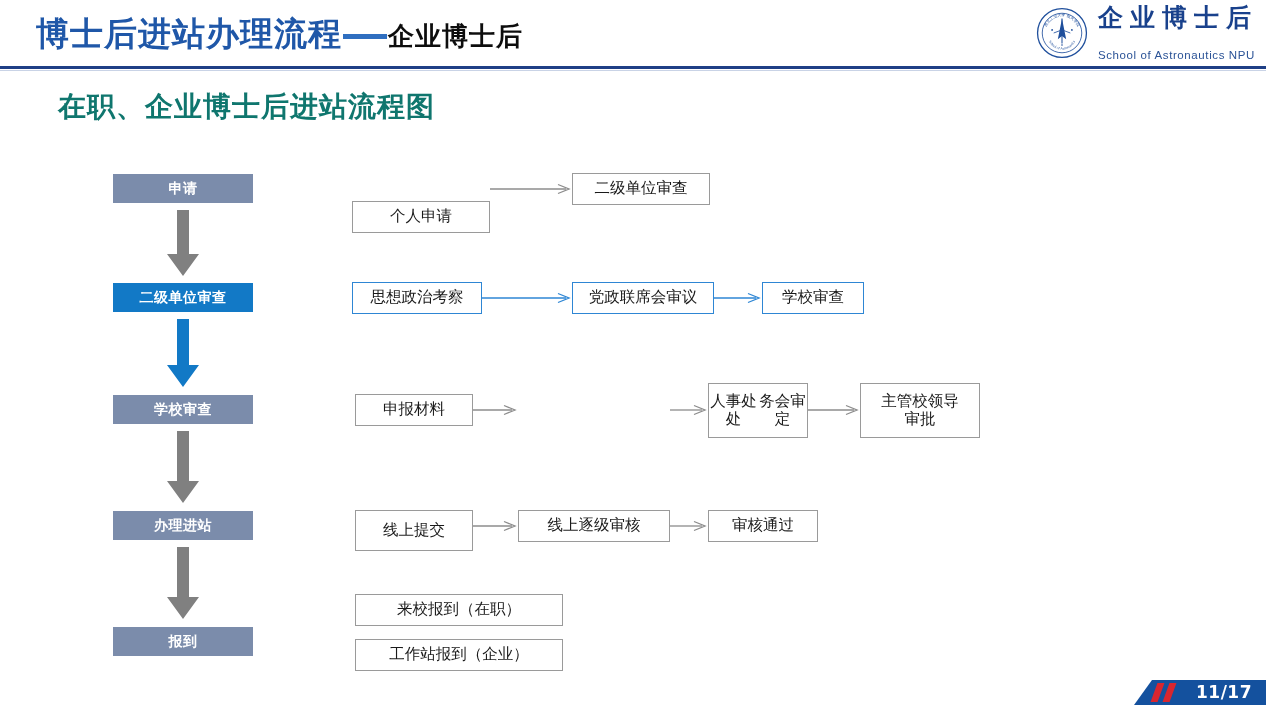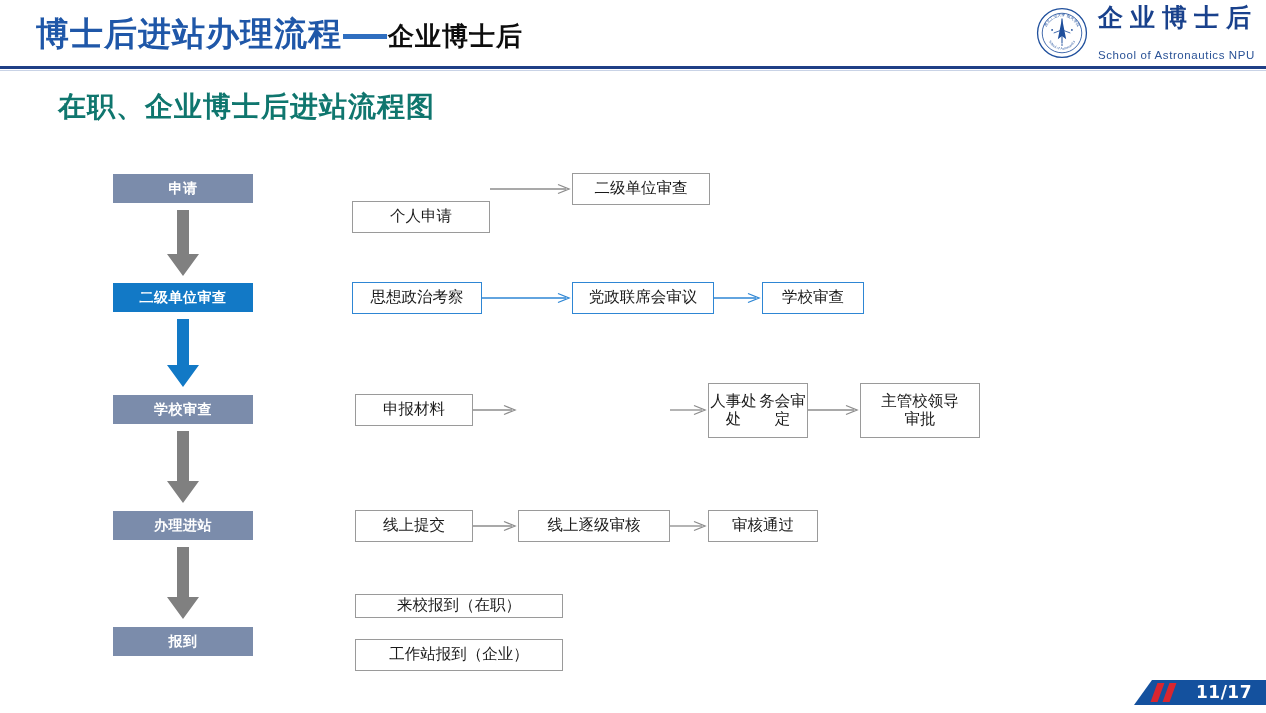--- a/index.html
+++ b/index.html
@@ -223,21 +223,21 @@
       <svg width="52" height="12" viewBox="0 0 52 12">
         <line x1="0" y1="6" x2="46" y2="6" stroke="#8c8c8c" stroke-width="1.3"></line>
         <polyline points="38,1.5 49,6 38,10.5" fill="none" stroke="#8c8c8c" stroke-width="1.3"></polyline>
       </svg>
     </div>
     <div class="node" style="left:860px;top:383px;width:120px;height:55px;flex-direction:column;">
       <span class="l2">主管校领导</span>
       <span class="l2">审批</span>
     </div>
 
-    <div class="node" style="left:355px;top:510px;width:118px;height:32px;text-align:center;">
+    <div class="node" style="left:355px;top:510px;width:118px;height:41px;text-align:center;">
       <span>线上提交</span>
     </div>
     <div class="conn" style="left:473px;top:520px;width:45px;">
       <svg width="45" height="12" viewBox="0 0 45 12">
         <line x1="0" y1="6" x2="39" y2="6" stroke="#8c8c8c" stroke-width="1.3"></line>
         <polyline points="31,1.5 42,6 31,10.5" fill="none" stroke="#8c8c8c" stroke-width="1.3"></polyline>
       </svg>
     </div>
     <div class="node" style="left:518px;top:510px;width:152px;height:32px;">
       <span>线上逐级审核</span>
@@ -245,21 +245,21 @@
     <div class="conn" style="left:670px;top:520px;width:38px;">
       <svg width="38" height="12" viewBox="0 0 38 12">
         <line x1="0" y1="6" x2="32" y2="6" stroke="#8c8c8c" stroke-width="1.3"></line>
         <polyline points="24,1.5 35,6 24,10.5" fill="none" stroke="#8c8c8c" stroke-width="1.3"></polyline>
       </svg>
     </div>
     <div class="node" style="left:708px;top:510px;width:110px;height:32px;">
       <span>审核通过</span>
     </div>
 
-    <div class="node" style="left:355px;top:594px;width:208px;height:24px;">
+    <div class="node" style="left:355px;top:594px;width:208px;height:32px;">
       <span>来校报到（在职）</span>
     </div>
     <div class="node" style="left:355px;top:639px;width:208px;height:32px;justify-content:center;">
       <span>工作站报到（企业）</span>
     </div>
   </div>
 
   <div class="pagebadge">
     <div class="shape"></div>
     <div class="slash s1"></div>

